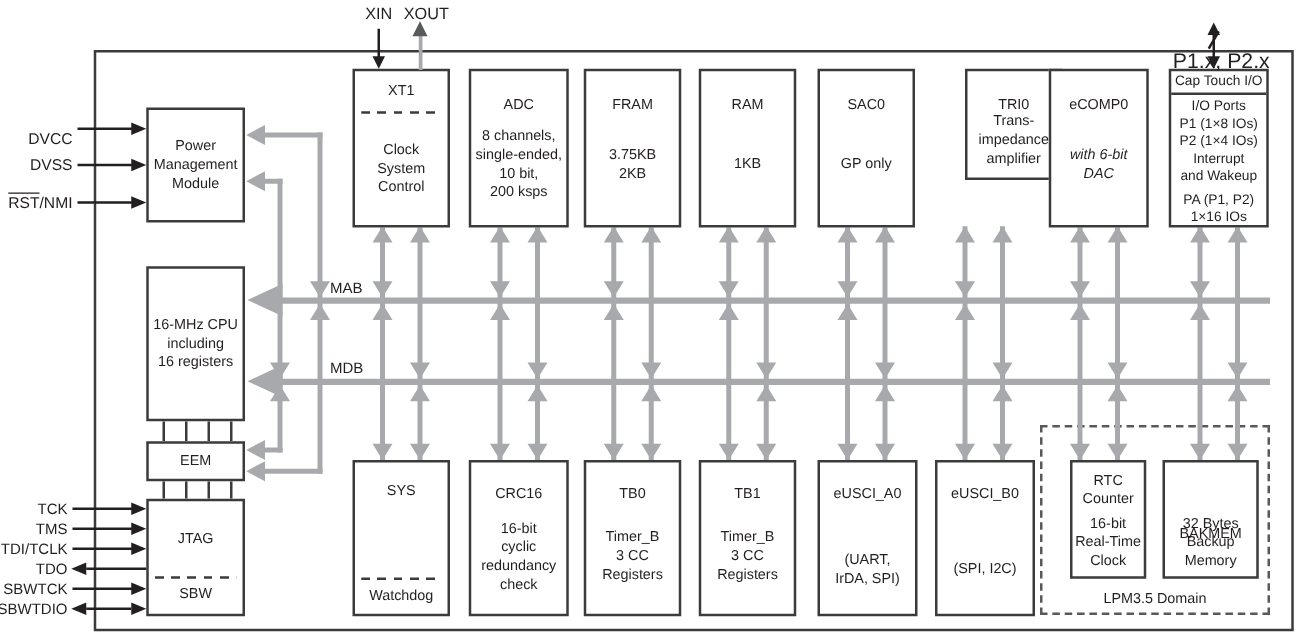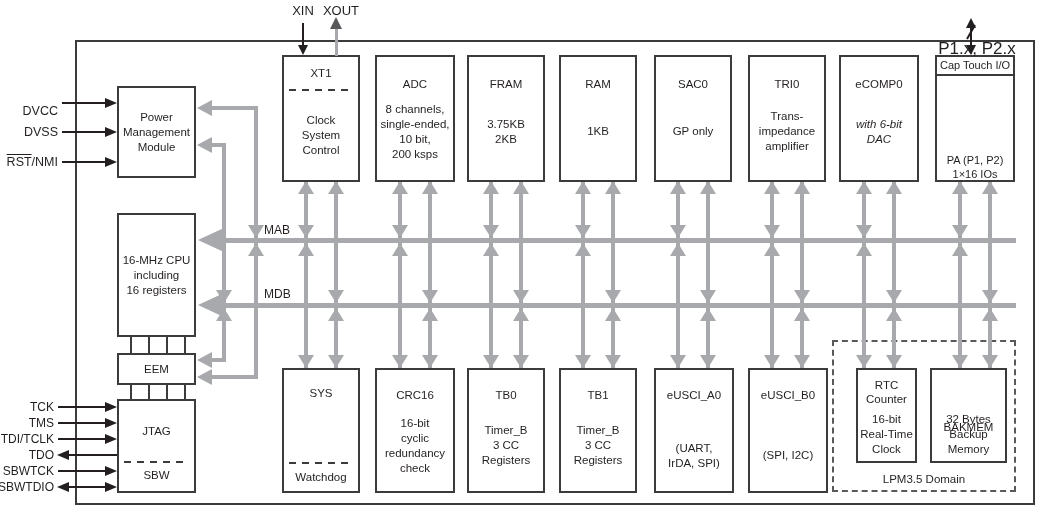--- a/index.html
+++ b/index.html
@@ -160,33 +160,38 @@
 2KB</div>
     </div>
     <div class="blk" style="left: 559px; top: 55px; width: 78px; height: 127px;">
       <div class="bt" style="top: 20px; font-size: 11.5px;">RAM</div>
       <div class="bb" style="top: 38px; bottom: 12px;">1KB</div>
     </div>
     <div class="blk" style="left: 654px; top: 55px; width: 78px; height: 127px;">
       <div class="bt" style="top: 20px; font-size: 11.5px;">SAC0</div>
       <div class="bb" style="top: 38px; bottom: 12px;">GP only</div>
     </div>
-    <div class="blk" style="left: 748px; top: 55px; width: 78px; height: 127px;">
+    <div class="blk" style="left: 772px; top: 55px; width: 78px; height: 89px;">
       <div class="bt" style="top: 20px; font-size: 11.5px;">TRI0</div>
       <div class="bb" style="top: 38px; bottom: 12px;">Trans-
 impedance
 amplifier</div>
     </div>
     <div class="blk" style="left: 839px; top: 55px; width: 80px; height: 127px;">
       <div class="bt" style="top: 20px; font-size: 11.5px;">eCOMP0</div>
       <div class="bb" style="top: 38px; bottom: 12px; font-style: italic;">with 6-bit
 DAC</div>
     </div>
     <div class="blk" style="left: 935px; top: 55px; width: 80px; height: 127px;">
       <div class="hdr">Cap Touch I/O</div>
+      <div class="cap1">I/O Ports
+P1 (1×8 IOs)
+P2 (1×4 IOs)
+Interrupt
+and Wakeup</div>
       <div class="cap2">PA (P1, P2)
 1×16 IOs</div>
     </div>
     <div class="blk" style="left: 282px; top: 368px; width: 78px; height: 125px;">
       <div class="bt" style="top: 16px; font-size: 11.5px;">SYS</div>
       <div class="dashline abs" style="left: 5px; right: 5px; width: auto; top: 92px;"></div>
       <div class="bf" style="height: 29px;">Watchdog</div>
     </div>
     <div class="blk" style="left: 375px; top: 368px; width: 80px; height: 125px;">
       <div class="bt" style="top: 18px; font-size: 11.5px;">CRC16</div>

